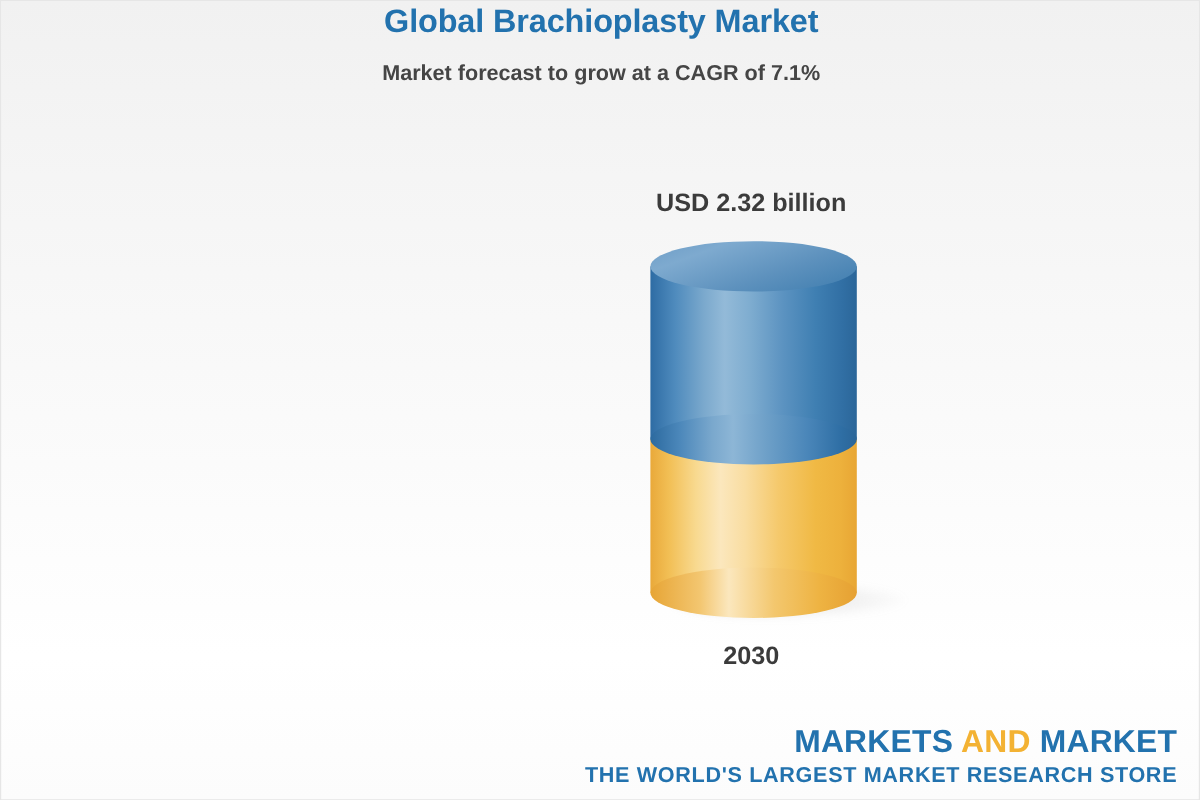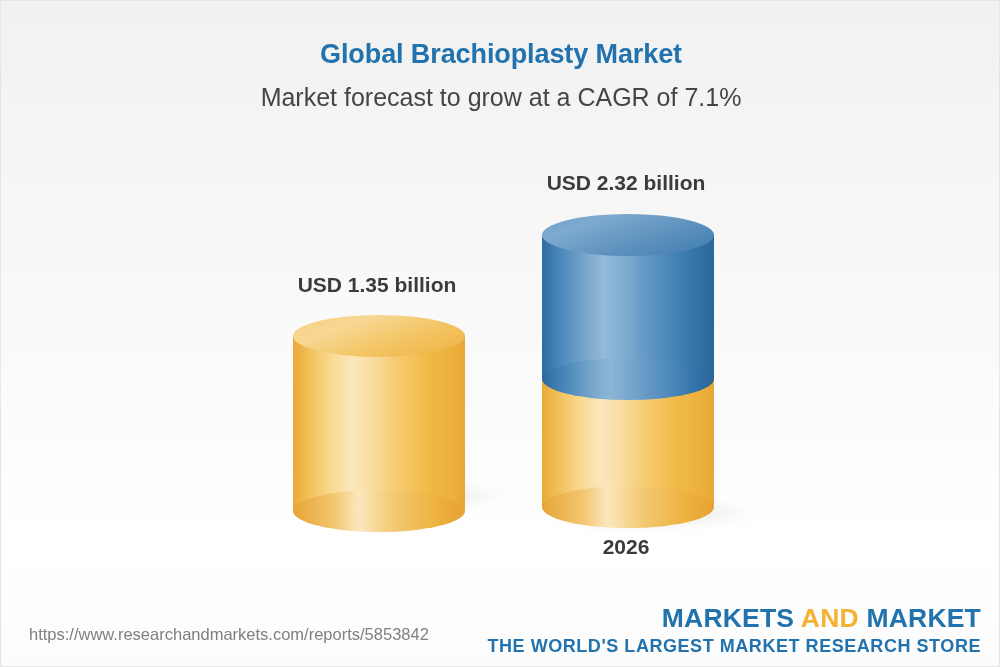--- a/index.html
+++ b/index.html
@@ -25,54 +25,53 @@
     overflow: hidden;
   }
 
   
   .header {
     position: absolute;
     top: 0;
     left: 0;
     width: 1000px;
     text-align: center;
-    padding-top: 36px;
   }
   .chart-title {
     margin: 0;
     font-size: 27px;
     font-weight: bold;
     color: #2272ae;
     letter-spacing: -0.1px;
     line-height: 34px;
   }
   .chart-subtitle {
     margin: 0;
     padding-top: 13px;
-    font-size: 25px;
-    font-weight: normal;
+    font-size: 18px;
+    font-weight: bold;
     color: #454545;
     line-height: 26px;
   }
 
   
   .plot {
     position: absolute;
     left: 0;
     top: 0;
     width: 1000px;
     height: 667px;
   }
 
   .bar-group {
     position: absolute;
     width: 260px;
   }
   .bar-group.g0 { left: 246px; top: 270px; }
-  .bar-group.g1 { left: 495px; top: 168px; }
+  .bar-group.g1 { left: 495px; top: 155px; }
 
   .value-label {
     text-align: center;
     font-size: 21px;
     font-weight: bold;
     color: #3b3b3b;
     line-height: 27px;
     white-space: nowrap;
   }
 
@@ -205,54 +204,39 @@
 
 <div class="infographic">
 
   <div class="header">
     <h1 class="chart-title">Global Brachioplasty Market</h1>
     <p class="chart-subtitle">Market forecast to grow at a CAGR of 7.1%</p>
   </div>
 
   <div class="plot">
 
-    <div class="bar-group g0">
-      <div class="value-label">USD 1.35 billion</div>
-      <div class="cyl-wrap w0">
-        <div class="cyl-shadow"></div>
-        <div class="cyl">
-
-          <div class="seg-body yellow" style="top:21px; height:175px;"></div>
-
-          <div class="cap bottom-yellow" style="top:175px;"></div>
-
-          <div class="cap top-yellow" style="top:0;"></div>
-        </div>
-      </div>
-    </div>
 
     <div class="bar-group g1">
       <div class="value-label">USD 2.32 billion</div>
       <div class="cyl-wrap w1">
         <div class="cyl-shadow"></div>
         <div class="cyl">
 
           <div class="seg-body yellow" style="top:165px; height:128px;"></div>
           <div class="cap bottom-yellow" style="top:272px;"></div>
 
           <div class="seg-body blue" style="top:21px; height:144px;"></div>
           <div class="cap seam-blue" style="top:144px;"></div>
           <div class="cap top-blue" style="top:0;"></div>
         </div>
       </div>
     </div>
 
-    <div class="cat-label c1">2026</div>
+    <div class="cat-label c1">2030</div>
   </div>
 
-  <div class="footer-url">https://www.researchandmarkets.com/reports/5853842</div>
 
   <div class="logo">
     <div class="logo-main"><span>MARKETS</span><span> </span><span class="and">AND</span><span> </span><span>MARKET</span></div>
     <div class="logo-tag">THE WORLD'S LARGEST MARKET RESEARCH STORE</div>
   </div>
 
 </div>
 
 </body></html>

